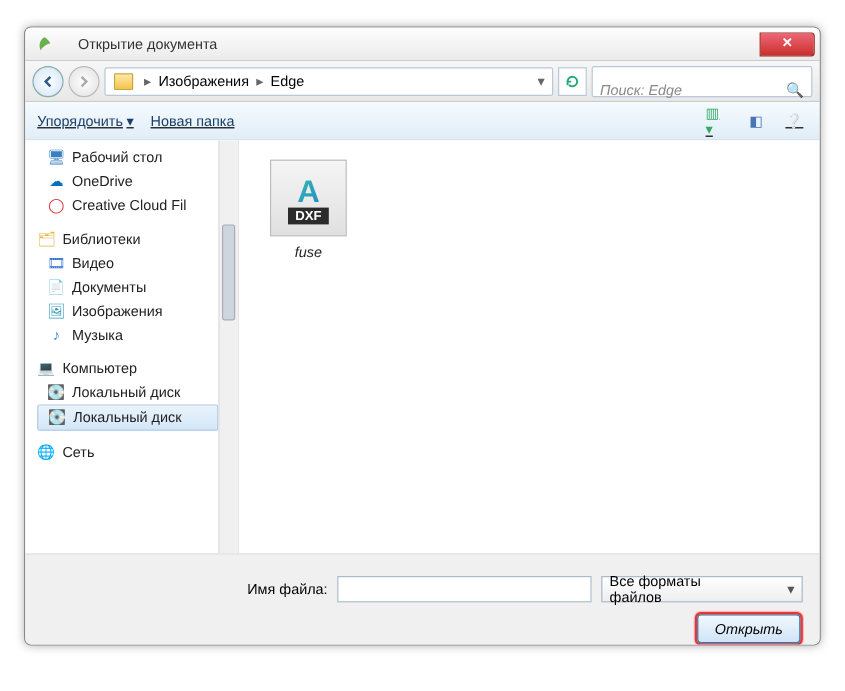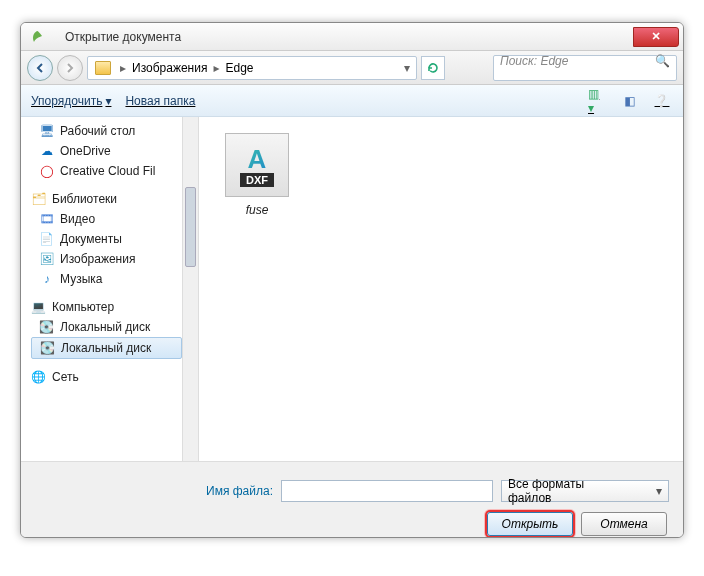--- a/index.html
+++ b/index.html
@@ -12,21 +12,21 @@
 .titlebar .title { color: #333; flex: 1; }
 .closebtn { width: 46px; height: 20px; background: linear-gradient(#e67, #c9302c); border: 1px solid #a02622; border-radius: 0 3px 3px 0; color: #fff; text-align: center; line-height: 16px; font-weight: bold; font-size: 11px; cursor: pointer; }
 
 .navbar { height: 34px; background: linear-gradient(#f7f7f7, #e8e8e8); display: flex; align-items: center; padding: 4px 6px; gap: 4px; border-bottom: 1px solid #ccc; }
 .navbtn { width: 26px; height: 26px; border-radius: 50%; background: radial-gradient(#fff, #cfe3f5); border: 1px solid #8aa; display: flex; align-items: center; justify-content: center; color: #357; cursor: pointer; }
 .navbtn.fwd { background: radial-gradient(#fff, #e0e0e0); border-color: #bbb; color: #aaa; }
 .breadcrumb { flex: 1; height: 24px; background: #fff; border: 1px solid #b8c8d8; display: flex; align-items: center; padding: 0 4px; gap: 4px; border-radius: 2px; }
 .breadcrumb .folder-ico { width: 16px; height: 14px; background: linear-gradient(#ffe9a8,#f3c44b); border: 1px solid #cda53a; border-radius: 1px; margin: 0 3px; }
 .breadcrumb span.sep { color: #666; padding: 0 2px; }
 .refresh { width: 24px; height: 24px; border: 1px solid #b8c8d8; background: #fff; display: flex; align-items: center; justify-content: center; color: #2a6; cursor: pointer; }
-.searchbox { width: 184px; height: 24px; border: 1px solid #b8c8d8; background: #fff; display: flex; align-items: flex-end; padding: 12px 6px; color: #888; font-style: italic; border-radius: 2px; margin-left: 44px; }
+.searchbox { width: 184px; height: 24px; border: 1px solid #b8c8d8; background: #fff; display: flex; align-items: flex-start; padding: 12px 6px; color: #888; font-style: italic; border-radius: 2px; }
 .searchbox .mag { margin-left: auto; color: #4a75b5; font-style: normal; }
 
 .toolbar { height: 32px; background: linear-gradient(#f5fbff, #e1edf7); display: flex; align-items: center; padding: 0 10px; gap: 14px; border-bottom: 1px solid #cfdde9; text-decoration: underline; }
 .toolbar .menu { color: #1b3f66; cursor: pointer; display: flex; align-items: center; gap: 3px; }
 .toolbar .right { margin-left: auto; display: flex; gap: 10px; align-items: center; }
 .iconbtn { width: 22px; height: 20px; border: 1px solid transparent; display: flex; align-items: center; justify-content: center; cursor: pointer; color: #3a6; }
 
 .body { display: flex; height: 344px; }
 .navpane { width: 178px; background: #fff; border-right: 1px solid #ddd; padding: 4px 0; overflow: hidden; position: relative; }
 .navpane .scroll { position: absolute; right: 0; top: 0; bottom: 0; width: 16px; background: #f0f0f0; border-left: 1px solid #ddd; }
@@ -42,21 +42,21 @@
 
 .content { flex: 1; background: #fff; padding: 16px; display: flex; align-items: flex-start; }
 .fileitem { width: 84px; text-align: center; cursor: pointer; }
 .thumb-dxf { width: 64px; height: 64px; margin: 0 auto 6px; position: relative; background: linear-gradient(#f5f5f5,#e0e0e0); border: 1px solid #bbb; display: flex; flex-direction: column; align-items: center; justify-content: center; }
 .thumb-dxf .alogo { font-size: 26px; font-weight: bold; background: linear-gradient(135deg,#3bbfad,#1e88c9); -webkit-background-clip: text; color: transparent; }
 .thumb-dxf .ext { background: #2b2b2b; color: #fff; font-size: 11px; font-weight: bold; padding: 1px 6px; margin-top: -2px; }
 .fileitem .name { color: #222; font-style: italic; }
 
 .bottom { padding: 18px 14px 14px 14px; background: #f0f0f0; border-top: 1px solid #ddd; }
 .row { display: flex; align-items: center; gap: 8px; margin-bottom: 10px; }
-.row .lbl { width: 238px; text-align: right; color: #0369a1; }
+.row .lbl { width: 238px; text-align: right; color: #000000; }
 .filefield { flex: 1; height: 22px; border: 1px solid #abc; background: #fff; }
 .filter { width: 168px; height: 22px; border: 1px solid #abc; background: linear-gradient(#fff,#eee); display: flex; align-items: center; padding: 0 6px; cursor: pointer; gap: 43px; }
 .filter .arrow { margin-left: auto; color: #555; }
 .btnrow { display: flex; justify-content: flex-end; gap: 8px; padding-right: 2px; }
 .btn { width: 86px; height: 24px; border: 1px solid #8a8a8a; background: linear-gradient(#fdfdfd,#e5e5e5); border-radius: 3px; display: flex; align-items: center; justify-content: center; cursor: pointer; font-style: italic; }
 .btn.primary { border: 1px solid #2a7ab0; box-shadow: 0 0 0 2px #e73434, 0 0 0 3px #f8bcbc; background: linear-gradient(#f2f8fd,#cfe4f6); }
 </style>
 </head>
 <body>
 
@@ -190,17 +190,16 @@
     <div class="row">
       <div class="lbl">Имя файла:</div>
       <input class="filefield" value="" style="">
       <div class="filter">
         <span>Все форматы файлов</span>
         <span class="arrow">▾</span>
       </div>
     </div>
     <div class="btnrow">
       <div class="btn primary">Открыть</div>
-      <div class="btn">Отмена</div>
     </div>
   </div>
 
 </div>
 
 </body></html>

